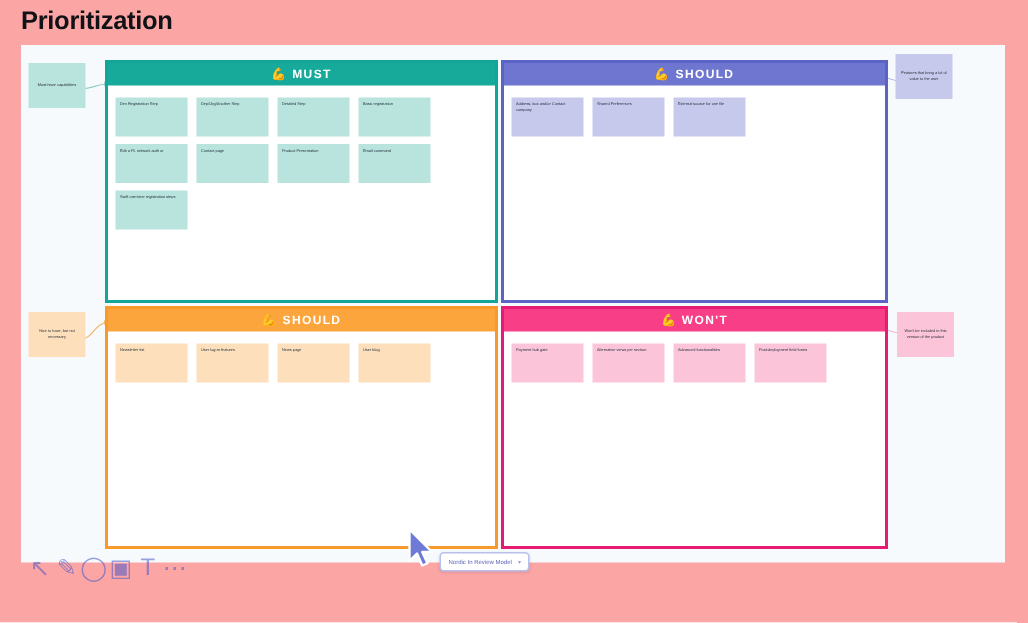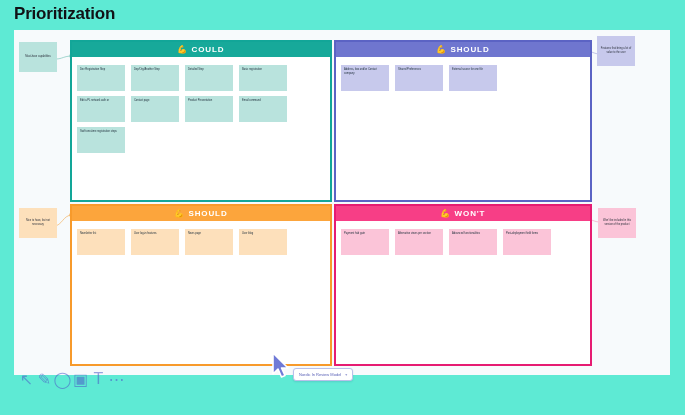--- a/index.html
+++ b/index.html
@@ -2,21 +2,21 @@
 <html><head>
 <meta charset="utf-8">
 <style>
   * { box-sizing: border-box; margin: 0; padding: 0; }
   html, body {
     width: 685px; height: 415px;
     background: #ffffff;
     font-family: "Liberation Sans", sans-serif;
     overflow: hidden;
   }
-  #root { position: relative; width: 685px; height: 415px; background: #5eead4; }
+  #root { position: relative; width: 685px; height: 415px; background: #fca5a5; }
 
   
   .page-title {
     position: absolute; left: 14px; top: 4px;
     font-size: 17px; font-weight: bold; color: #111216;
     letter-spacing: -0.2px;
   }
 
   
   .canvas {
@@ -129,21 +129,21 @@
       <path d="M15.4 1.4 L18.4 3 L15.5 4.6 Z" fill="#f3b261"></path>
     </svg>
     <svg class="connector" style="left:570px; top:186px;" width="16" height="10" viewBox="0 0 16 10">
       <path d="M16 6 C10 6, 8 3, 1 3" stroke="#f2a0c1" stroke-width="0.7" fill="none"></path>
       <path d="M3.4 1.4 L0.6 3 L3.4 4.6 Z" fill="#f2a0c1"></path>
     </svg>
 
     <div class="quad q-must">
       <div class="quad-header">
         <span class="emoji">💪</span>
-        <span>COULD</span>
+        <span>MUST</span>
       </div>
       <div class="quad-body">
         <div class="notes">
           <div class="note n-must">Dev Registration Step</div>
           <div class="note n-must">Dep/Org/Another Step</div>
           <div class="note n-must">Detailed Step</div>
           <div class="note n-must">Basic registration</div>
           <div class="note n-must">Edit a PL network auth or</div>
           <div class="note n-must">Contact page</div>
           <div class="note n-must">Product Presentation</div>

